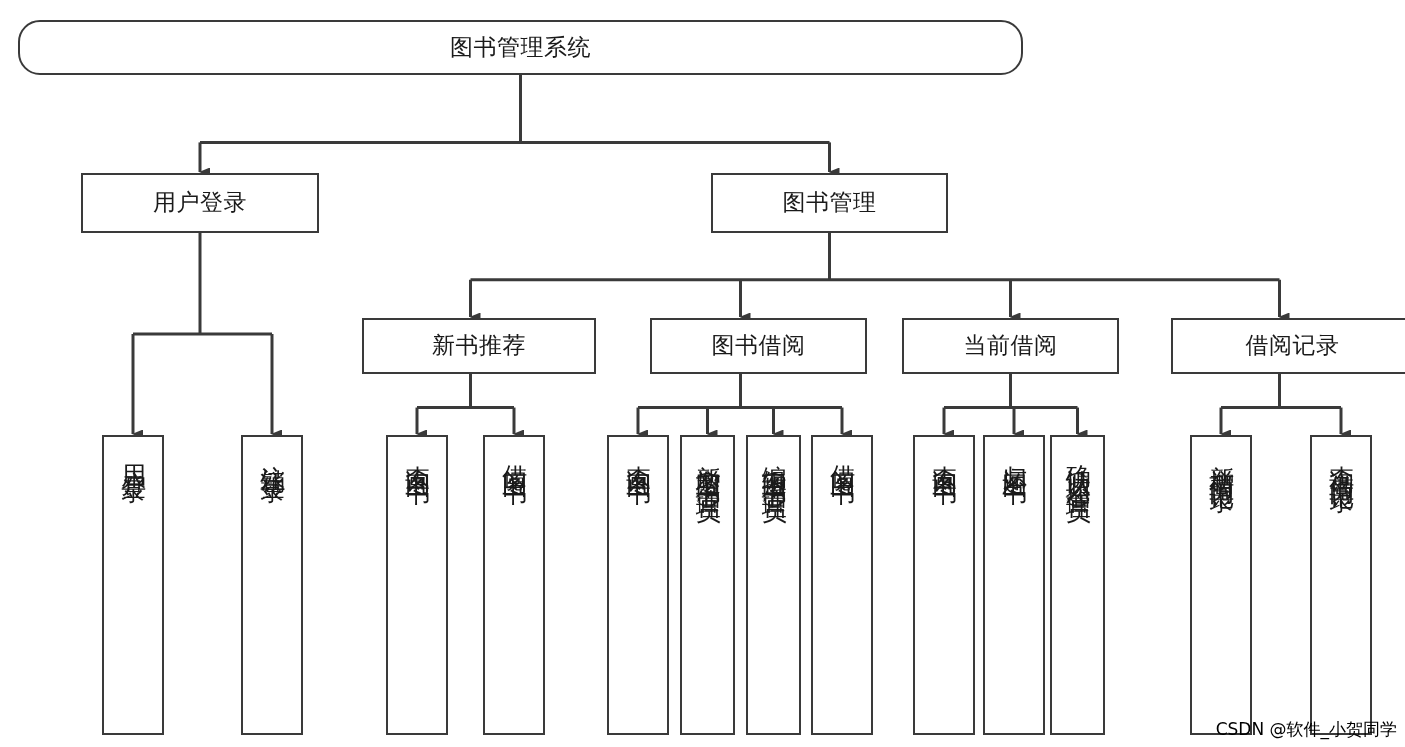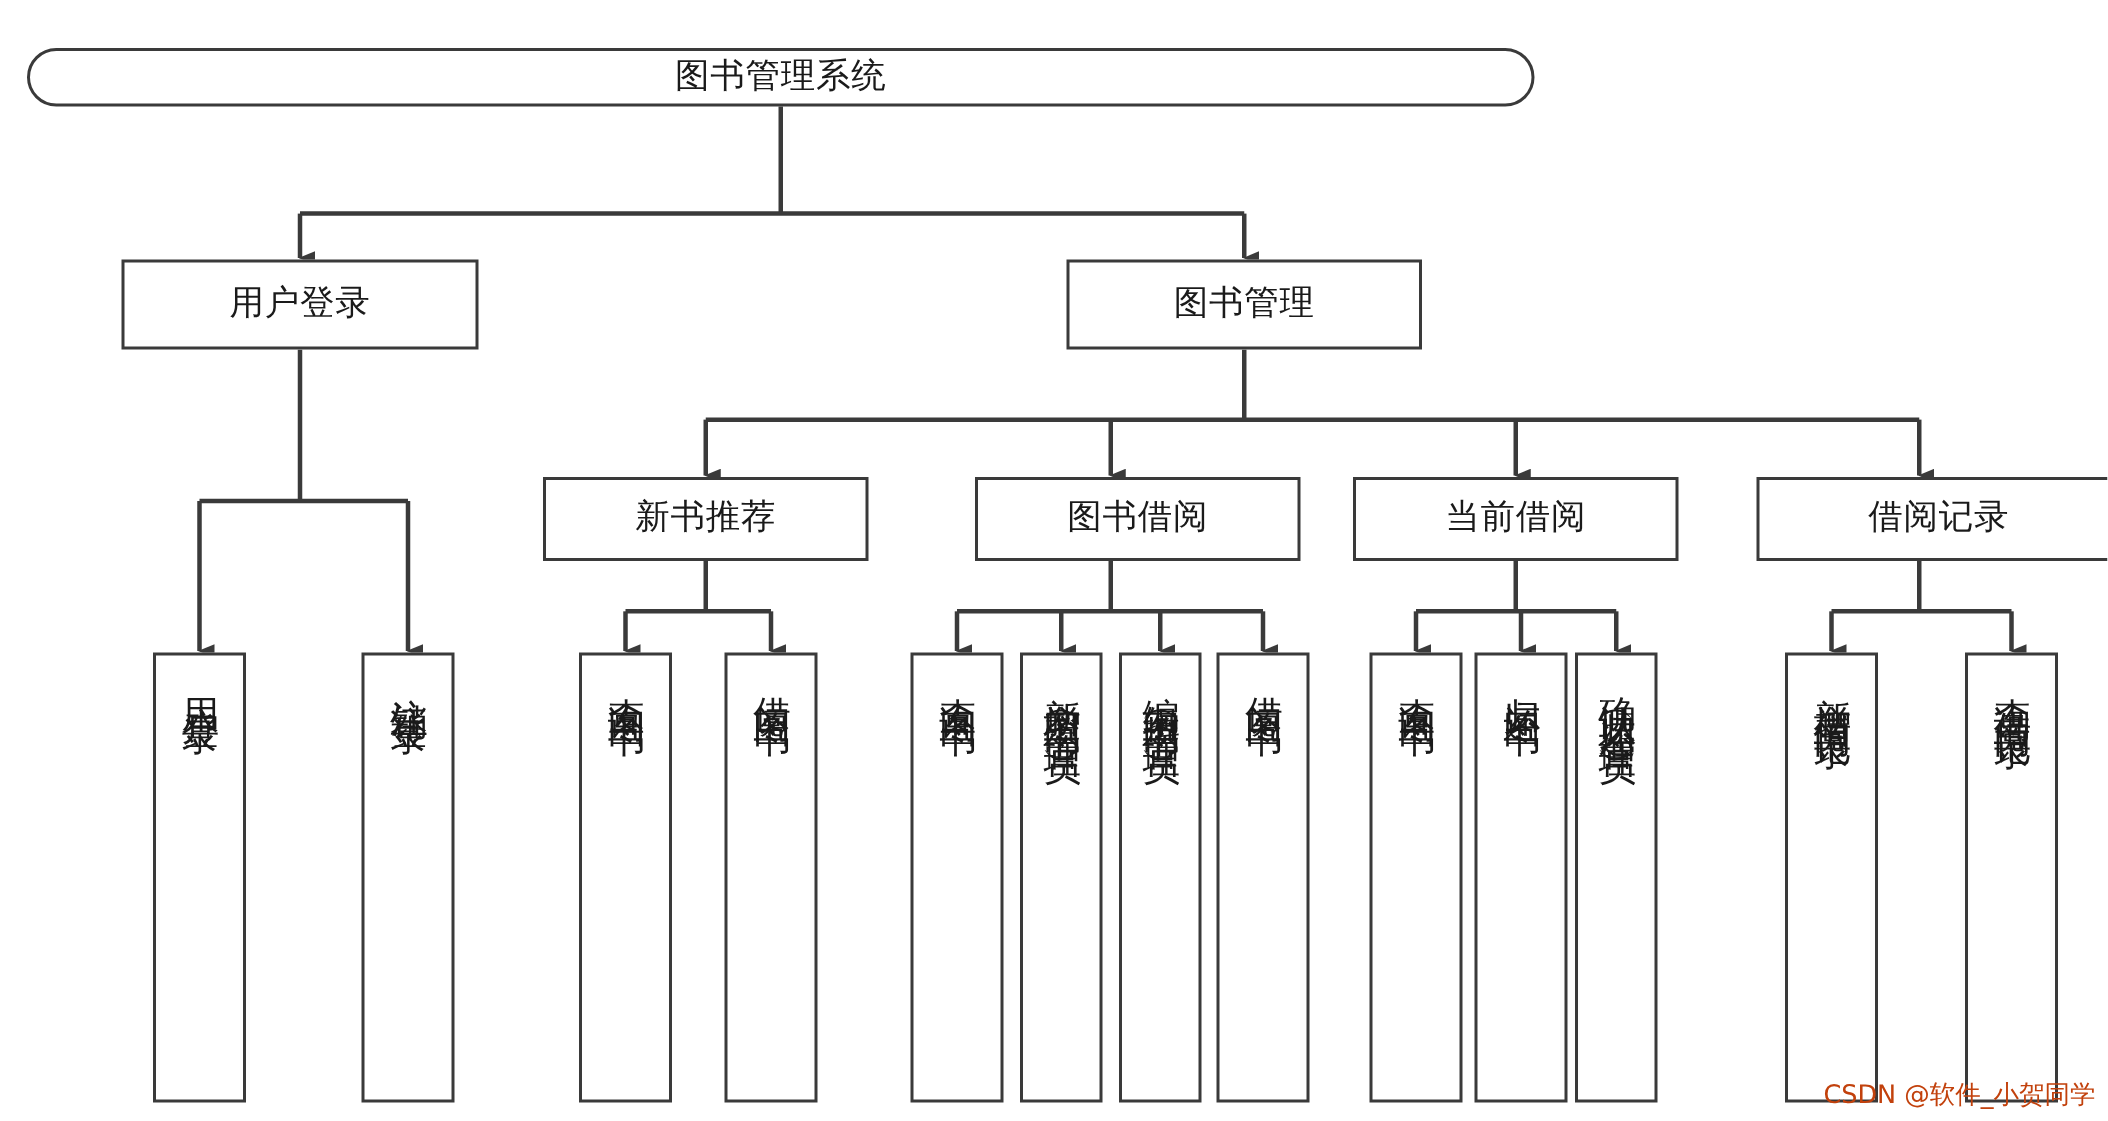--- a/index.html
+++ b/index.html
@@ -57,21 +57,21 @@
     font-size: 25px;
     line-height: 1.05;
     letter-spacing: 5px;
     max-height: 100%;
   }
   #watermark {
     position: absolute;
     right: 8px;
     bottom: 6px;
     font-size: 17px;
-    color: #c2410c;
+    color: #000000;
     white-space: nowrap;
     z-index: 5;
     font-family: "DejaVu Sans", "Liberation Sans", sans-serif;
   }
 </style>
 </head>
 <body>
 
 <div id="canvas">
   <svg id="wires" viewBox="0 0 1405 747">
@@ -111,30 +111,30 @@
         <path d="M1014,407.55 L1014,434" marker-end="url(#arrow)"></path>
         <path d="M1077.5,407.55 L1077.5,434" marker-end="url(#arrow)"></path>
         <path d="M1279.5,374 L1279.5,407.55"></path>
         <path d="M1221,407.55 L1341,407.55"></path>
         <path d="M1221,407.55 L1221,434" marker-end="url(#arrow)"></path>
         <path d="M1341,407.55 L1341,434" marker-end="url(#arrow)"></path>
       </g>
   </svg>
 
   <div id="nodes-layer">
-      <div class="node h" style="left: 18px; top: 32px; width: 1005px; height: 39px; border-radius: 22px;">
+      <div class="node h" style="left: 18px; top: 20px; width: 1005px; height: 55px; border-radius: 22px;">
         <span class="label">图书管理系统</span>
       </div>
       <div class="node h" style="left: 81px; top: 173px; width: 238px; height: 60px;">
         <span class="label">用户登录</span>
       </div>
       <div class="node h" style="left: 711px; top: 173px; width: 237px; height: 60px;">
         <span class="label">图书管理</span>
       </div>
-      <div class="node h" style="left: 362px; top: 318px; width: 217px; height: 56px; justify-content: center;">
+      <div class="node h" style="left: 362px; top: 318px; width: 234px; height: 56px; justify-content: center;">
         <span class="label">新书推荐</span>
       </div>
       <div class="node h" style="left: 632px; top: 318px; width: 217px; height: 56px; margin-left: 18px;">
         <span class="label">图书借阅</span>
       </div>
       <div class="node h" style="left: 902px; top: 318px; width: 217px; height: 56px; justify-content: center;">
         <span class="label">当前借阅</span>
       </div>
       <div class="node h" style="left: 1171px; top: 318px; width: 243px; height: 56px;">
         <span class="label">借阅记录</span>

